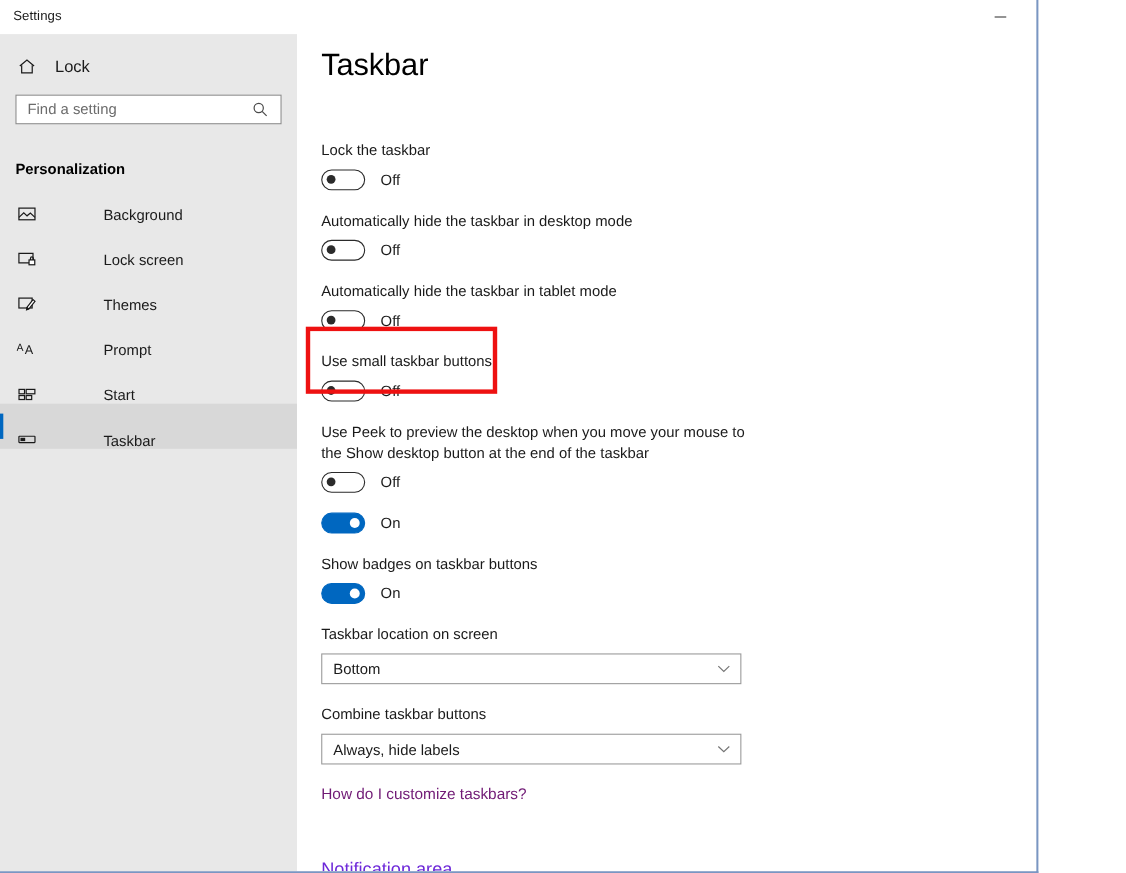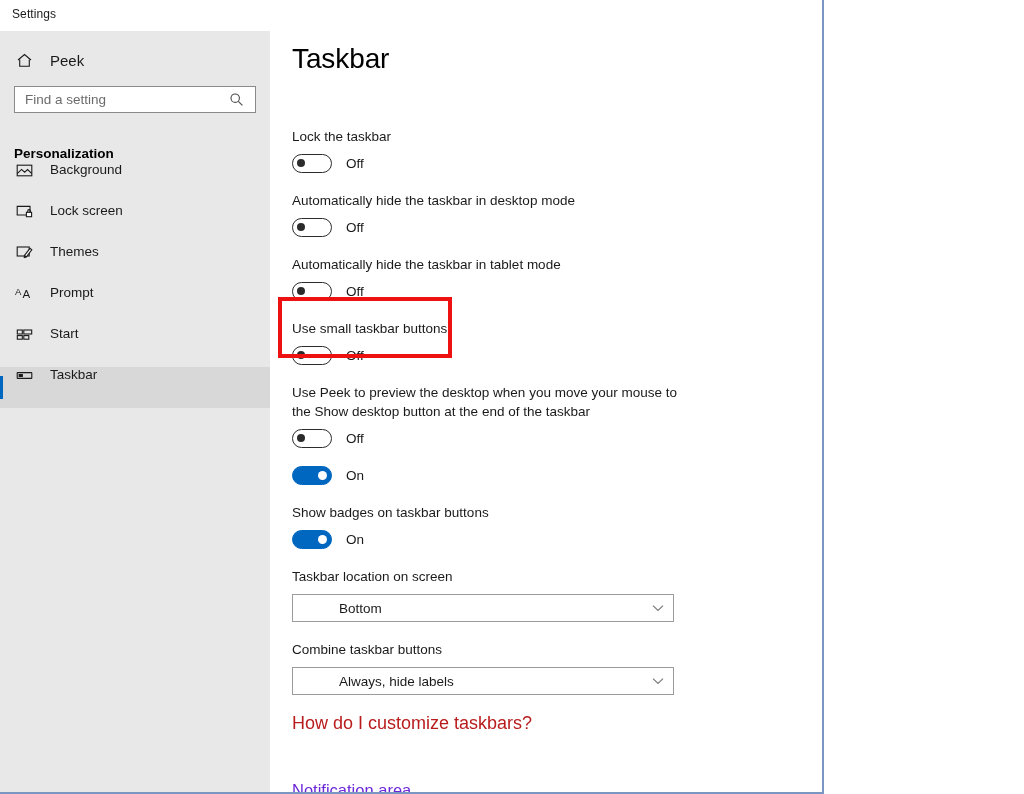--- a/index.html
+++ b/index.html
@@ -10,21 +10,21 @@
     width: 1024px;
     height: 794px;
     overflow: hidden;
     font-family: "Liberation Sans", sans-serif;
     background: #ffffff;
     color: #000000;
     -webkit-font-smoothing: antialiased;
   }
   .window {
     position: relative;
-    width: 824px;
+    width: 944px;
     height: 794px;
     background: #ffffff;
     box-sizing: border-box;
     border-right: 2px solid #7a96c2;
     border-bottom: 2px solid #7a96c2;
     overflow: hidden;
     text-decoration: underline;
   }
 
   
@@ -135,22 +135,23 @@
   .navlist {
     position: absolute;
     left: 0;
     top: 162px;
     width: 270px;
   }
   .nav-item {
     position: relative;
     height: 41px;
     display: flex;
-    align-items: flex-start;
-    cursor: default;
+    align-items: flex-end;
+    cursor: default;
+    gap: 44px;
   }
   .nav-item.selected { background: #d8d8d8; }
   .nav-item.selected::before {
     content: "";
     position: absolute;
     left: 0;
     top: 9px;
     width: 3px;
     height: 23px;
     background: #0067c0;
@@ -262,35 +263,34 @@
   .dropdown {
     width: 382px;
     height: 28px;
     background: #ffffff;
     border: 1px solid #9b9b9b;
     box-sizing: border-box;
     display: flex;
     align-items: center;
     justify-content: space-between;
     cursor: default;
-    padding-left: 36px;
   }
   .dropdown-value {
     margin-left: 10px;
     font-size: 13.5px;
     color: #1a1a1a;
   }
   .dropdown-chevron {
     margin-right: 9px;
     display: flex;
     align-items: center;
   }
   .link {
-    font-size: 18px;
-    color: #b91c1c;
+    font-size: 14px;
+    color: #701a75;
     text-decoration: none;
     cursor: default;
   }
 
   .cut-heading {
     position: absolute;
     left: 22px;
     top: 750px;
     font-size: 16.5px;
     color: #6d28d9;
@@ -348,21 +348,21 @@
 
   <div class="sidebar">
 
     <div class="home-row">
       <span class="home-icon">
         <svg width="17" height="17" viewBox="0 0 17 17">
           <path d="M2 8 L8.5 2.5 L15 8" fill="none" stroke="#1a1a1a" stroke-width="1.1"></path>
           <path d="M3.7 7.4 L3.7 14.2 L13.3 14.2 L13.3 7.4" fill="none" stroke="#1a1a1a" stroke-width="1.1"></path>
         </svg>
       </span>
-      <span class="home-label">Peek</span>
+      <span class="home-label">Lock</span>
     </div>
 
     <div class="search-box">
       <input class="search-input" type="text" placeholder="Find a setting" style="">
       <span class="search-icon">
         <svg width="15" height="15" viewBox="0 0 15 15">
           <circle cx="6.2" cy="6.2" r="4.2" fill="none" stroke="#4a4a4a" stroke-width="1.1"></circle>
           <line x1="9.3" y1="9.3" x2="13.4" y2="13.4" stroke="#4a4a4a" stroke-width="1.1"></line>
         </svg>
       </span>

